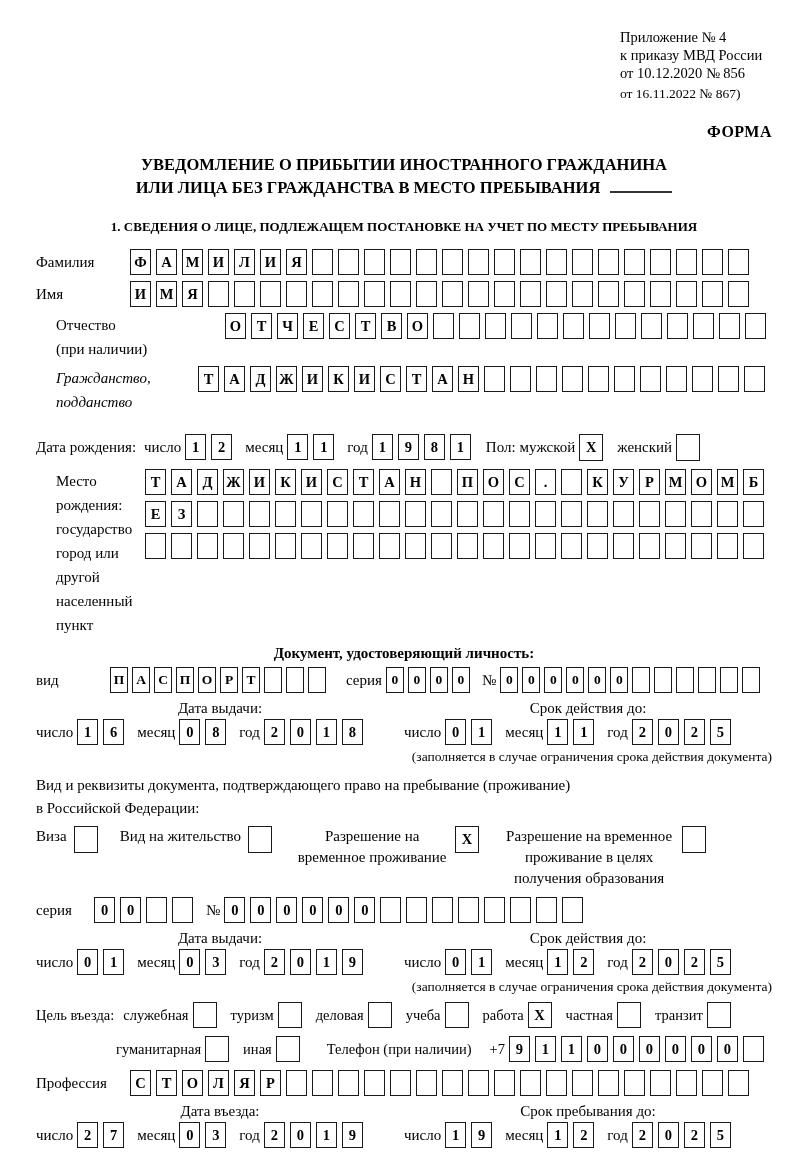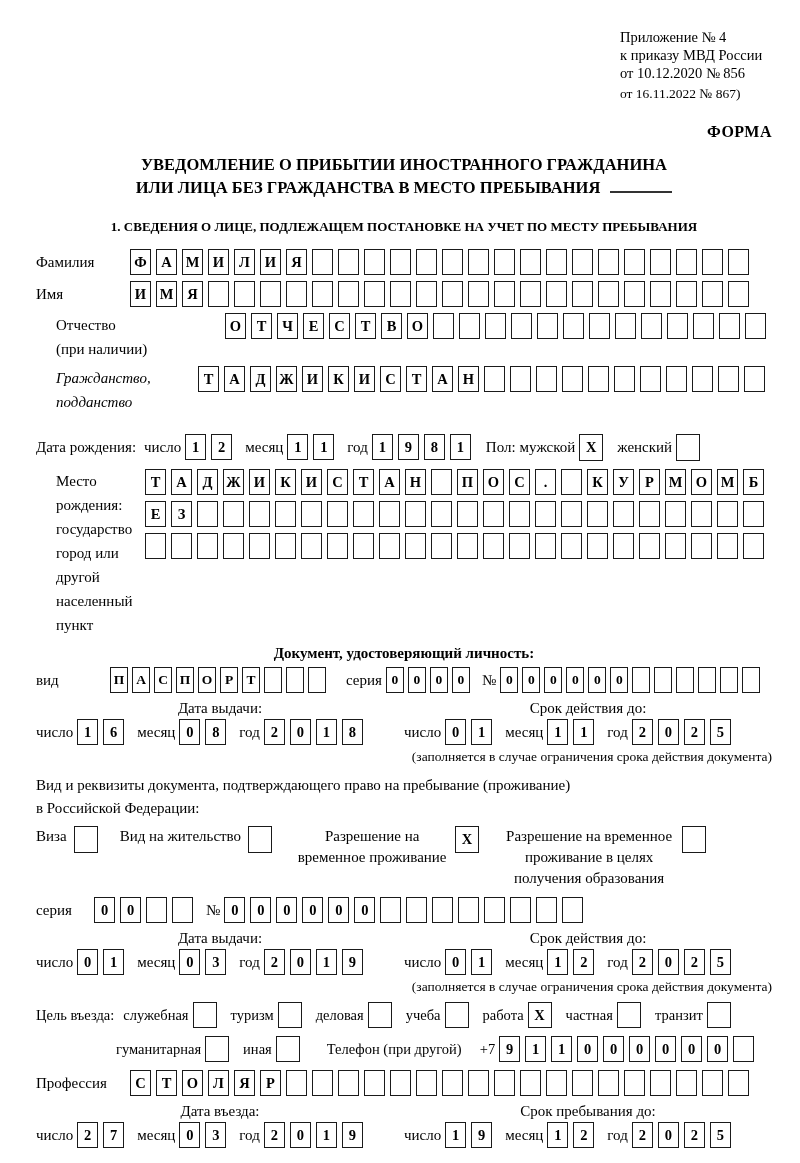--- a/index.html
+++ b/index.html
@@ -517,21 +517,21 @@
     <span class="cell pbox"></span>
     <span class="plbl">транзит</span>
     <span class="cell pbox"></span>
   </div>
 
   <div class="frow purpose-row" style="margin-left:80px;margin-top:7px">
     <span class="plbl first">гуманитарная</span>
     <span class="cell pbox"></span>
     <span class="plbl ml10">иная</span>
     <span class="cell pbox"></span>
-    <span class="plbl" style="margin-left:22px">Телефон (при другой)</span>
+    <span class="plbl" style="margin-left:22px">Телефон (при наличии)</span>
     <span class="plbl" style="margin-left:14px">+7</span>
     <span class="cells">
         <span class="cell">9</span>
         <span class="cell">1</span>
         <span class="cell">1</span>
         <span class="cell">0</span>
         <span class="cell">0</span>
         <span class="cell">0</span>
         <span class="cell">0</span>
         <span class="cell">0</span>

